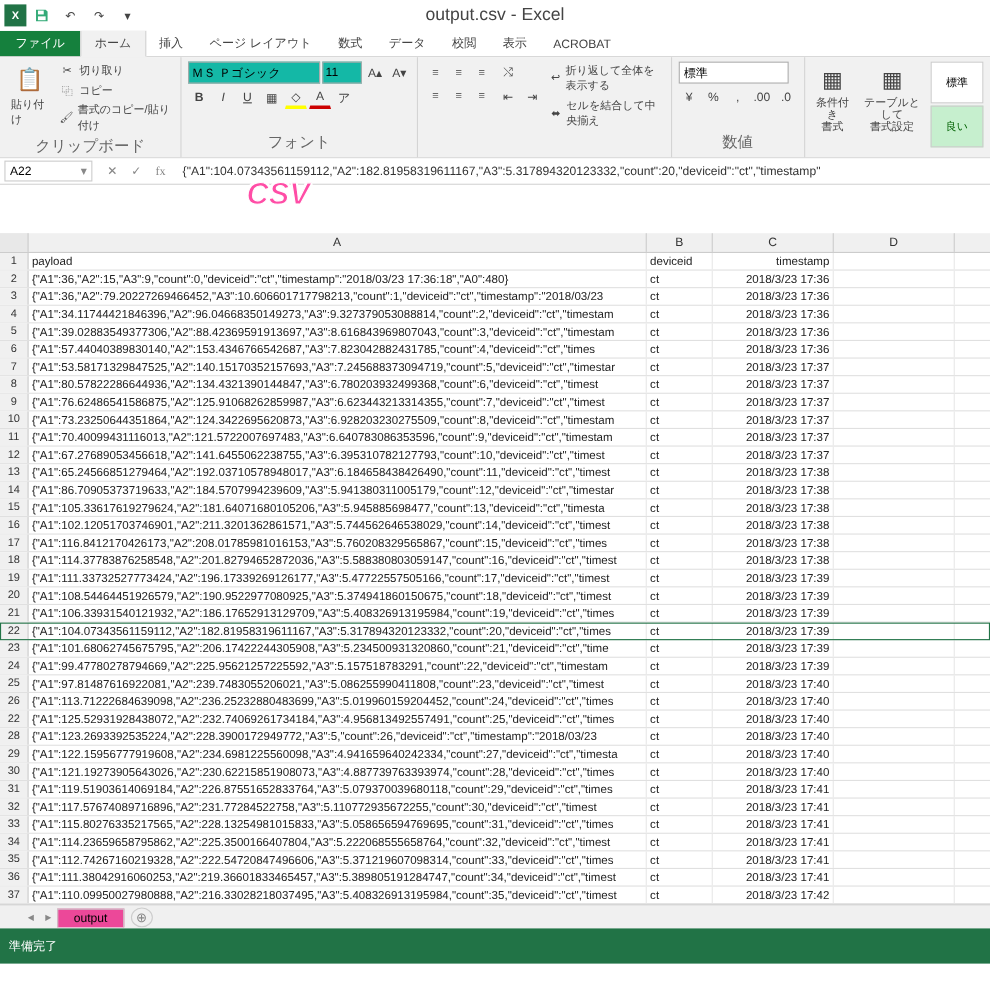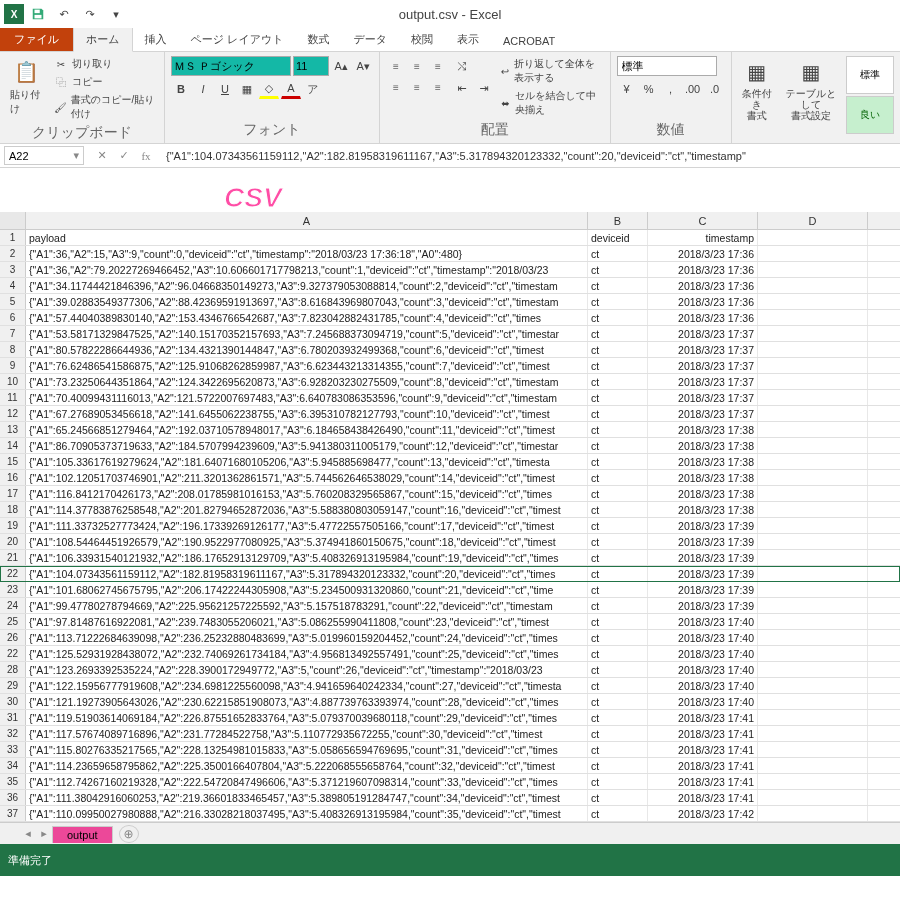--- a/index.html
+++ b/index.html
@@ -3,25 +3,25 @@
 <meta charset="utf-8">
 <style>
 * { margin: 0; padding: 0; box-sizing: border-box; }
 body { font-family: "Segoe UI", "Meiryo UI", sans-serif; font-size: 11px; background: #fff; overflow: hidden; width: 900px; height: 900px; }
 
 
 .titlebar { height: 28px; background: #fff; display: flex; align-items: center; position: relative; }
 .qat { display: flex; align-items: center; gap: 2px; padding-left: 4px; }
 .qat .xl-icon { width: 20px; height: 20px; background: #217346; display: flex; align-items: center; justify-content: center; color: #fff; font-weight: bold; font-size: 10px; }
 .qat-btn { width: 24px; height: 24px; display: flex; align-items: center; justify-content: center; color: #444; }
-.title-text { position: absolute; left: 50%; transform: translateX(-50%); color: #444; font-size: 13px; }
+.title-text { position: absolute; left: 50%; transform: translateX(-50%); color: #444; font-size: 16px; }
 
 
 .tabs { height: 24px; background: #fff; display: flex; align-items: flex-end; border-bottom: 1px solid #d4d4d4; }
-.tab-file { background: #c2410c; color: #fff; padding: 4px 14px; font-size: 11px; }
+.tab-file { background: #15803d; color: #fff; padding: 4px 14px; font-size: 11px; }
 .tab { padding: 4px 12px; color: #444; cursor: pointer; font-size: 11px; }
 .tab.active { background: #f1f1f1; border: 1px solid #d4d4d4; border-bottom: 1px solid #f1f1f1; margin-bottom: -1px; }
 
 
 .ribbon { height: 92px; background: #f1f1f1; display: flex; border-bottom: 1px solid #d4d4d4; }
 .group { border-right: 1px solid #d4d4d4; padding: 2px 6px; display: flex; flex-direction: column; justify-content: space-between; }
 .group-label { text-align: center; font-size: 14px; color: #666; padding: 2px 0; }
 .group-body { display: flex; gap: 4px; flex: 1; align-items: flex-start; padding-top: 2px; }
 .big-btn { display: flex; flex-direction: column; align-items: center; gap: 2px; padding: 2px 4px; font-size: 10px; color: #444; }
 .big-btn .ico { width: 28px; height: 28px; display: flex; align-items: center; justify-content: center; font-size: 20px; }
@@ -43,21 +43,21 @@
 
 
 .formulabar { height: 24px; display: flex; align-items: center; border-bottom: 1px solid #d4d4d4; background: #fff; }
 .namebox { width: 80px; border: 1px solid #ccc; padding: 2px 4px; margin: 0 4px; font-size: 11px; display: flex; justify-content: space-between; align-items: center; }
 .fx-btns { display: flex; gap: 2px; padding: 0 4px; color: #888; }
 .fx-btn { width: 20px; display: flex; align-items: center; justify-content: center; }
 .fx-label { font-family: serif; }
 .formula-input { flex: 1; padding: 2px 6px; font-size: 11px; color: #333; white-space: nowrap; overflow: hidden; }
 
 
-.csv-overlay { position: absolute; left: 224px; top: 182px; font-size: 28px; font-weight: bold; font-style: italic; color: #ff4da6; -webkit-text-stroke: 1px #fff; text-shadow: 1px 1px 0 #fff, -1px -1px 0 #fff, 1px -1px 0 #fff, -1px 1px 0 #fff; pointer-events: none; }
+.csv-overlay { position: absolute; left: 224px; top: 160px; font-size: 28px; font-weight: bold; font-style: italic; color: #ff4da6; -webkit-text-stroke: 1px #fff; text-shadow: 1px 1px 0 #fff, -1px -1px 0 #fff, 1px -1px 0 #fff, -1px 1px 0 #fff; pointer-events: none; }
 
 
 .grid-wrap { position: relative; }
 .col-headers { display: flex; height: 18px; background: #f0f0f0; border-bottom: 1px solid #ccc; }
 .rowhdr-spacer { width: 26px; border-right: 1px solid #ccc; background: #e8e8e8; }
 .colhdr { border-right: 1px solid #ccc; display: flex; align-items: center; justify-content: center; font-size: 11px; color: #333; }
 .colA { width: 562px; } .colB { width: 60px; } .colC { width: 110px; } .colD { width: 110px; }
 
 .rows { }
 .row { display: flex; height: 16px; border-bottom: 1px solid #e0e0e0; }
@@ -183,21 +183,20 @@
         <div class="small-btn">
             <span class="ico">↩</span>
             <span>折り返して全体を表示する</span>
           </div>
         <div class="small-btn">
             <span class="ico">⬌</span>
             <span>セルを結合して中央揃え</span>
           </div>
       </div>
     </div>
-    <div class="group-label">配置</div>
   </div>
 
   <div class="group">
     <div class="group-body" style="flex-direction:column;gap:3px">
       <input class="num-select" value="標準" style="">
       <div class="font-row">
         <div class="fmt-btn">¥</div>
         <div class="fmt-btn">%</div>
         <div class="fmt-btn">,</div>
         <div class="fmt-btn">.00</div>

